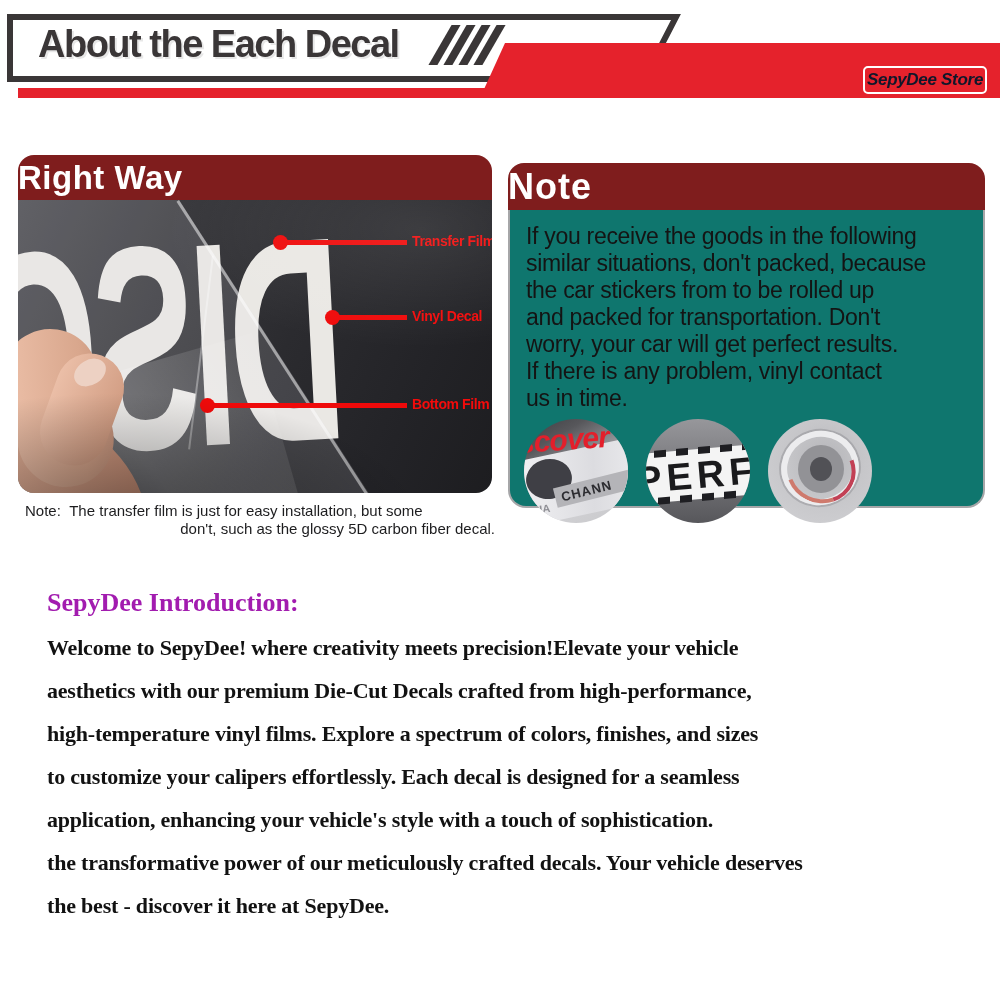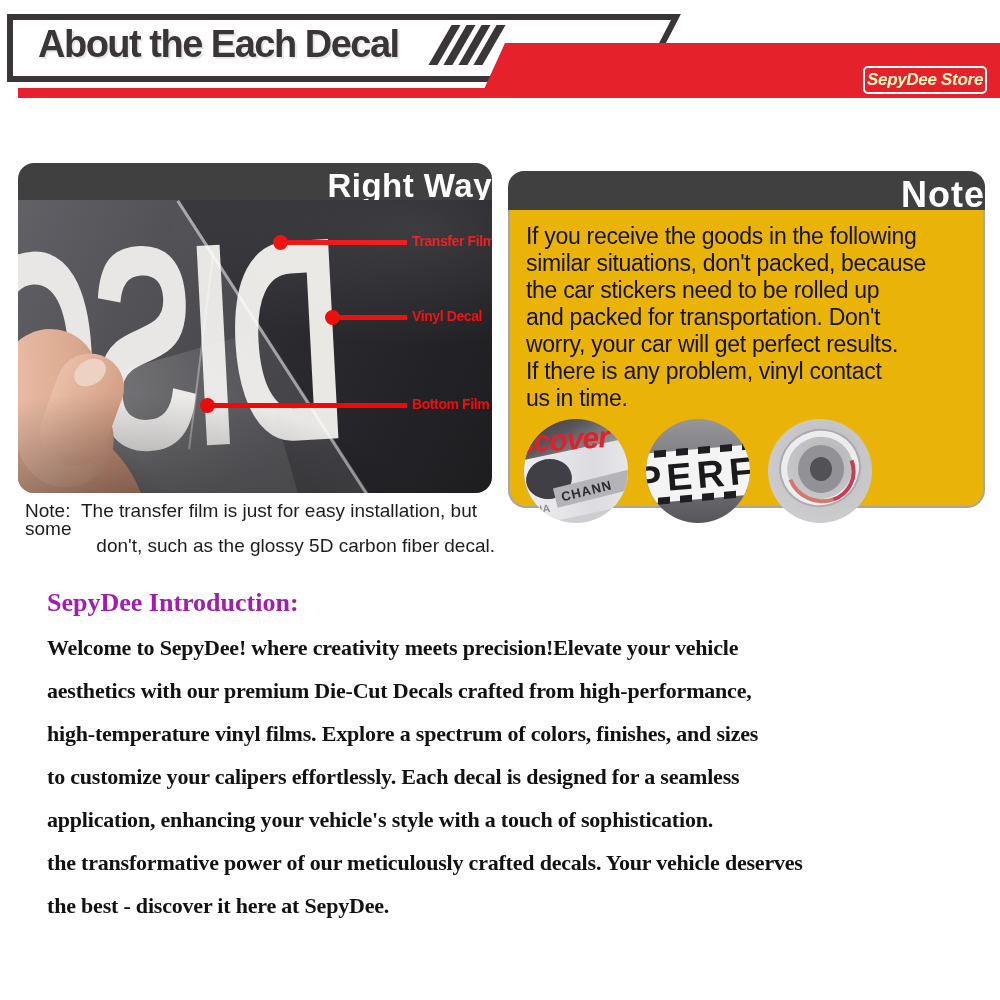--- a/index.html
+++ b/index.html
@@ -9,27 +9,27 @@
   
   .hdr-svg{position:absolute;left:0;top:0;}
   .hdr-title{position:absolute;left:38px;top:22px;font-size:38px;font-weight:700;
              letter-spacing:-1.5px;color:#3a3637;line-height:44px;
              text-shadow:2px 2px 0 rgba(58,54,55,0.12);}
   .slashes{position:absolute;left:440px;top:25px;display:flex;gap:6px;}
   .slashes i{display:block;width:9px;height:40px;background:#3a3637;transform:skewX(-30deg);}
   .store-badge{position:absolute;left:863px;top:66px;width:124px;height:28px;
                background:#e5222c;border:2px solid #ffffff;border-radius:5px;
                display:flex;align-items:center;justify-content:center;
-               color:#fef9c3;font-weight:700;font-style:italic;font-size:17px;
+               color:#0f172a;font-weight:700;font-style:italic;font-size:17px;
                letter-spacing:-0.3px;box-sizing:border-box;}
 
   
   .panel{position:absolute;}
-  .band{position:absolute;left:0;top:8px;width:100%;background:#404040;
-        border-radius:16px 16px 0 0;display:flex;align-items:center;justify-content:flex-end;}
+  .band{position:absolute;left:0;top:0;width:100%;background:#7f1d1d;
+        border-radius:16px 16px 0 0;display:flex;align-items:center;justify-content:flex-start;}
   .band span{color:#ffffff;font-weight:700;}
 
   
   .p-left{left:18px;top:155px;width:474px;height:338px;}
   .p-left .band{height:45px;}
   .p-left .band span{font-size:33px;letter-spacing:0.5px;}
   .photo{position:absolute;left:0;top:45px;width:474px;height:293px;overflow:hidden;
          border-radius:0 0 16px 16px;
          background:linear-gradient(115deg,#4a4a4f 0%,#37373b 30%,#2b2b2f 55%,#232327 80%,#1d1d20 100%);}
   .photo::after{content:"";position:absolute;inset:0;
@@ -54,30 +54,30 @@
   .hand-thumb{position:absolute;left:30px;top:152px;width:68px;height:115px;border-radius:36px;
               background:linear-gradient(95deg,#ecc0a9,#d09b81);transform:rotate(20deg);}
   .hand-nail{position:absolute;left:55px;top:160px;width:34px;height:25px;border-radius:50%;
              background:#eed4c7;opacity:0.92;transform:rotate(-32deg);}
   .callout{position:absolute;}
   .co-dot{position:absolute;width:15px;height:15px;border-radius:50%;background:#ef0a0a;}
   .co-line{position:absolute;height:5px;background:#ef0a0a;}
   .co-label{position:absolute;font-size:14px;font-weight:700;color:#f30b0b;
             letter-spacing:-0.4px;white-space:nowrap;}
 
-  .left-note{position:absolute;left:25px;top:502px;width:470px;font-size:19px;
+  .left-note{position:absolute;left:25px;top:502px;width:470px;font-size:15px;
              line-height:17.5px;color:#1d1d1f;}
   .left-note .ln2{margin-left:52px;text-align:right;}
 
   
   .p-right{left:508px;top:155px;width:477px;height:380px;margin-top:8px;}
   .p-right .band{height:47px;}
   .p-right .band span{font-size:36px;letter-spacing:1px;}
   .note-body{position:absolute;left:0;top:47px;width:477px;height:298px;box-sizing:border-box;
-             background:#eab308;border:2px solid #a6a6a8;border-top:none;
+             background:#0f766e;border:2px solid #a6a6a8;border-top:none;
              border-radius:0 0 18px 18px;}
   .note-lines{position:absolute;left:16px;top:13px;font-size:23px;line-height:27px;
               letter-spacing:-0.3px;color:#141414;}
   .circles{position:absolute;left:14px;top:209px;display:flex;gap:18px;}
   .circle{position:relative;width:104px;height:104px;border-radius:50%;overflow:hidden;}
 
   .c1{background:linear-gradient(150deg,#3c3c40 0%,#57575b 22%,#9b9b9f 48%,#d0d0d3 72%,#c8c8cb 100%);}
   .c1-white{position:absolute;left:-12px;top:30px;width:135px;height:66px;border-radius:8px;
             background:linear-gradient(100deg,#f4f4f6,#dcdce0 60%,#eeeef0);transform:rotate(-12deg);}
   .c1-globe{position:absolute;left:2px;top:40px;width:46px;height:40px;border-radius:50%;
@@ -180,21 +180,21 @@
   </div>
 
   <div class="panel p-right">
     <div class="band">
       <span>Note</span>
     </div>
     <div class="note-body">
       <div class="note-lines">
         <div>If you receive the goods in the following</div>
         <div>similar situations, don't packed, because</div>
-        <div>the car stickers need to be rolled up</div>
+        <div>the car stickers from to be rolled up</div>
         <div>and packed for transportation. Don't</div>
         <div>worry, your car will get perfect results.</div>
         <div>If there is any problem, vinyl contact</div>
         <div>us in time.</div>
       </div>
       <div class="circles">
         <div class="circle c1">
           <div class="c1-white"></div>
           <div class="c1-globe"></div>
           <span class="c1-red">scover</span>

